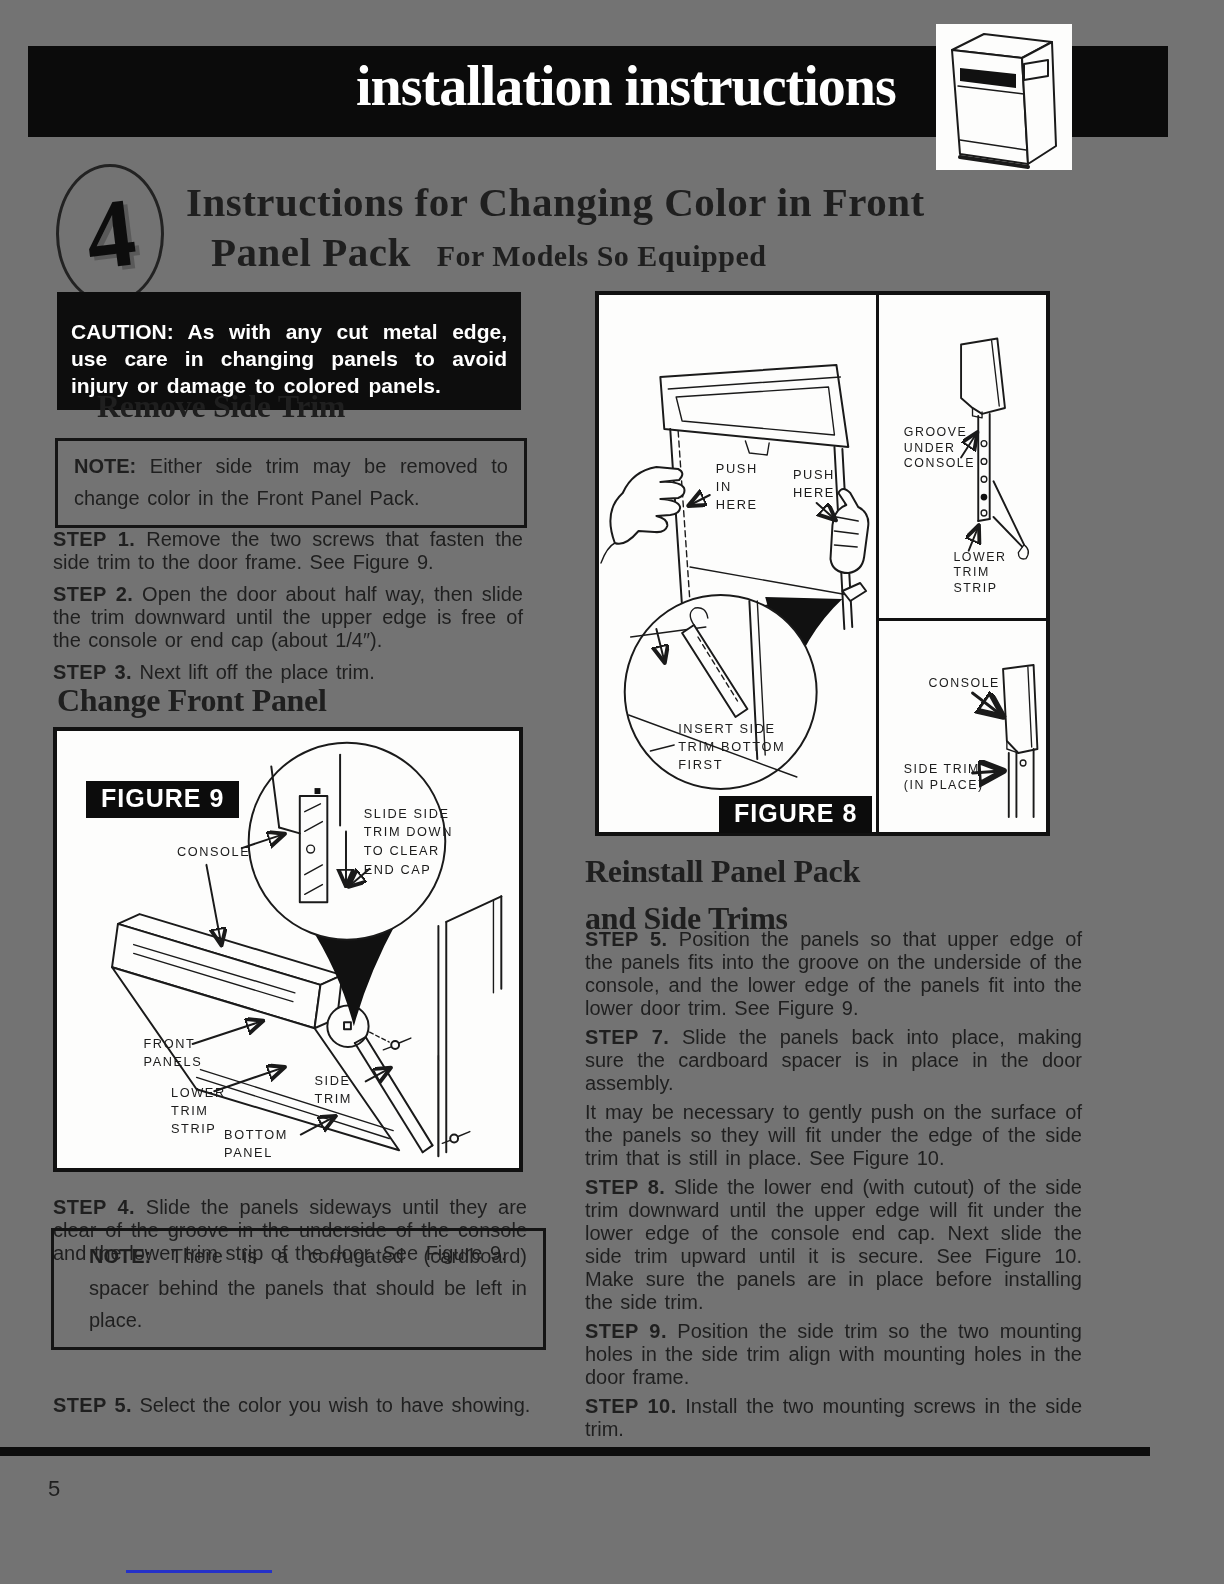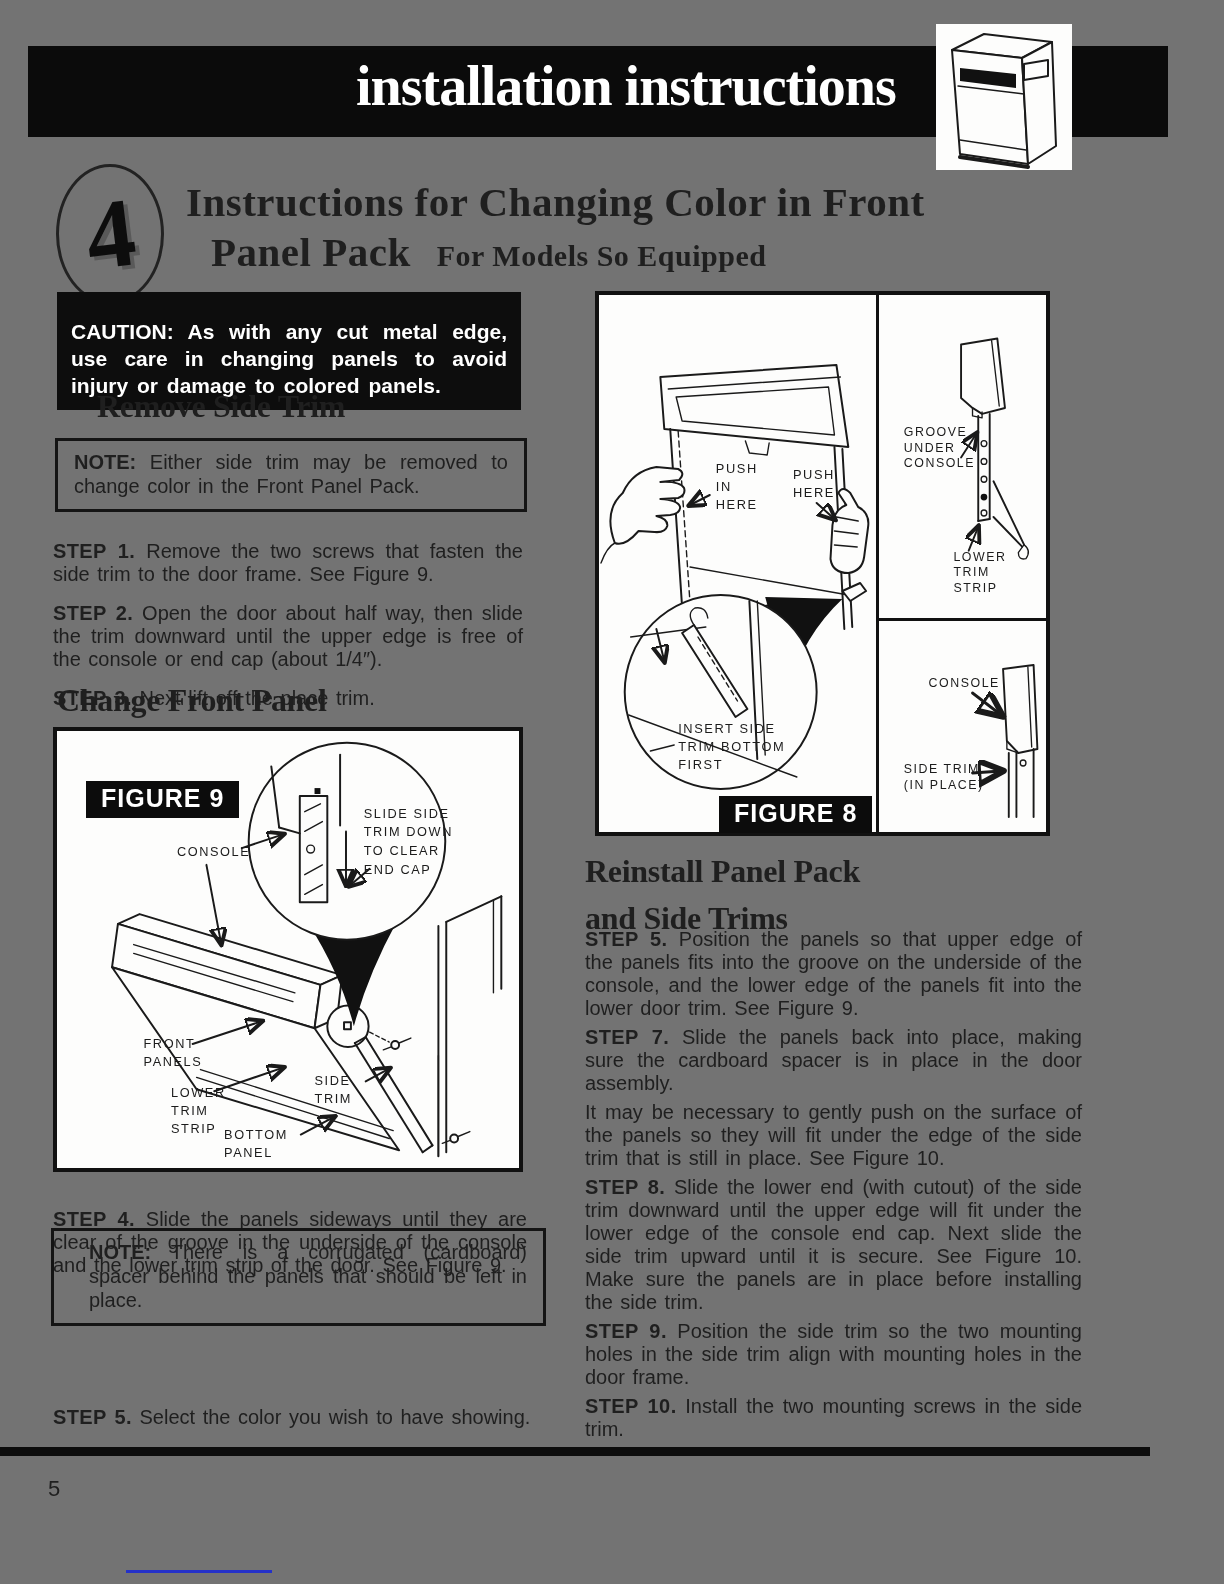--- a/index.html
+++ b/index.html
@@ -40,26 +40,26 @@
     background:#0d0d0d; color:#fff; font-weight:bold;
     font-size:21px; line-height:27px; text-align:justify; word-spacing:3px;
   }
   .sec-head { font-family:"Liberation Serif",serif; font-weight:bold; font-size:32px; letter-spacing:-.3px; white-space:nowrap; }
   .head-remove { left:57px; top:388px;margin-left:40px; }
   .head-change { left:57px; top:682px; }
   .head-reinstall { left:585px; top:848px; line-height:47px; }
 
   .note-box {
     border:3px solid #141414; padding:9px 16px 11px;
-    font-size:20px; line-height:24px; text-align:justify; word-spacing:2px;
+    font-size:20px; line-height:32px; text-align:justify; word-spacing:2px;
   }
   .note1 { left:55px; top:438px; width:434px; }
   .note2 { left:51px; top:1228px; width:438px;padding-left:35px; }
 
-  .flow p { margin:16px 0 9px; font-size:20px; line-height:23px; text-align:justify; word-spacing:2px; }
+  .flow p { margin:4px 0 9px; font-size:20px; line-height:23px; text-align:justify; word-spacing:2px; }
   .flow p:last-child { margin-bottom:0; }
   .flow .b { font-weight:bold; letter-spacing:.4px; }
   .flow1 { left:53px; top:524px; width:470px; }
   .step4-block { left:53px; top:1192px; width:474px; }
   .step5-block { left:53px; top:1390px; width:482px; }
   .flow-right { left:585px; top:928px; width:497px; }
   .flow-right p { margin:0 0 6px; }
 
   
   .figbox { border:4px solid #111; background:#fdfdfc; }

